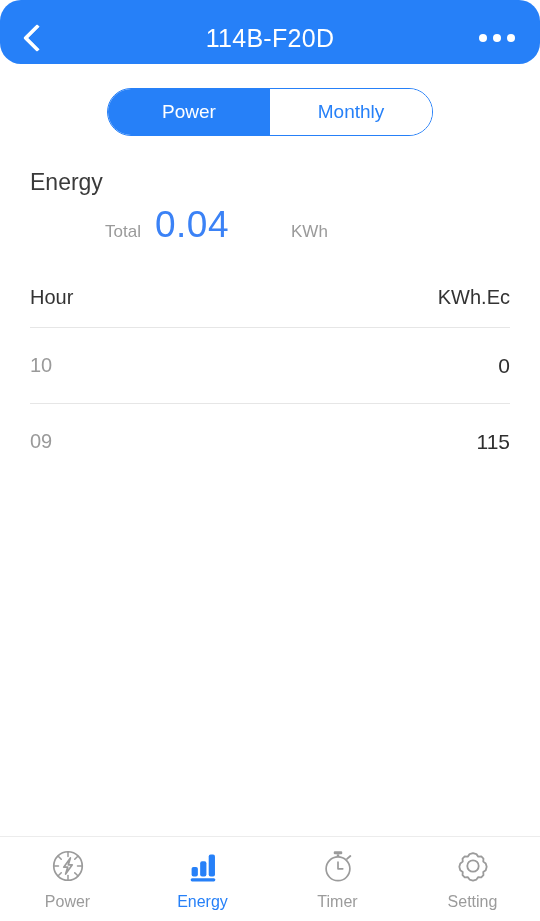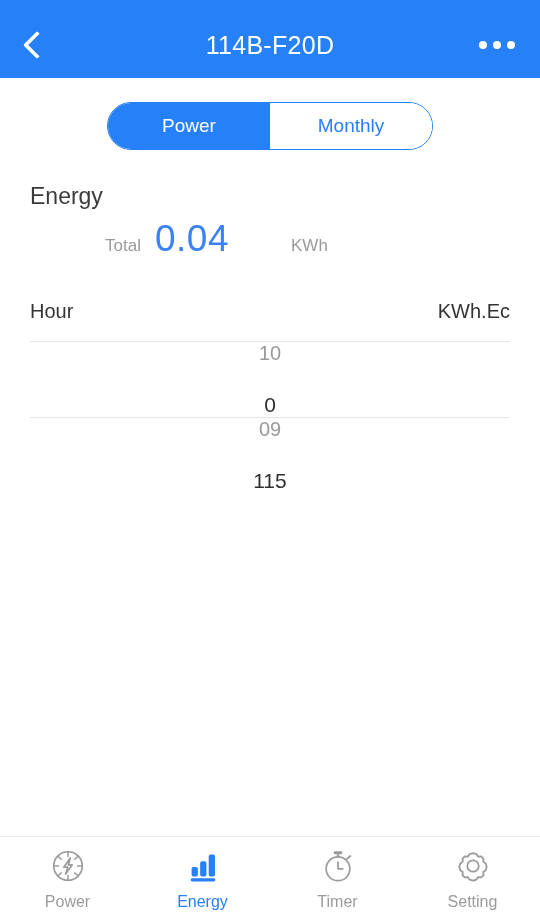--- a/index.html
+++ b/index.html
@@ -17,27 +17,28 @@
     width: 540px;
     height: 921px;
     background: #ffffff;
     overflow: hidden;
     display: flex;
     flex-direction: column;
   }
 
   
   .header {
-    height: 78px;
+    height: 64px;
     background: #2680f8;
     display: flex;
     align-items: center;
     justify-content: space-between;
     padding: 12px 20px 0 14px;
     flex: 0 0 auto;
+    border-radius: 21px;
   }
   .back-btn {
     width: 46px;
     height: 46px;
     display: flex;
     align-items: center;
     justify-content: center;
     cursor: pointer;
   }
   .back-chevron {
@@ -156,21 +157,20 @@
     align-items: center;
     height: 60px;
     margin-top: 21px;
   }
   .tbl-head .cell { font-size: 20px; color: #333333; }
   .row {
     display: flex;
     justify-content: space-between;
     align-items: center;
     height: 75px;
-    flex-direction: column;
   }
   .row .hour { font-size: 20px; color: #9a9a9a; }
   .row .val  { font-size: 21px; color: #2f2f2f; }
 
   
   .tabbar {
     flex: 0 0 auto;
     height: 85px;
     border-top: 1px solid #ececec;
     display: flex;

